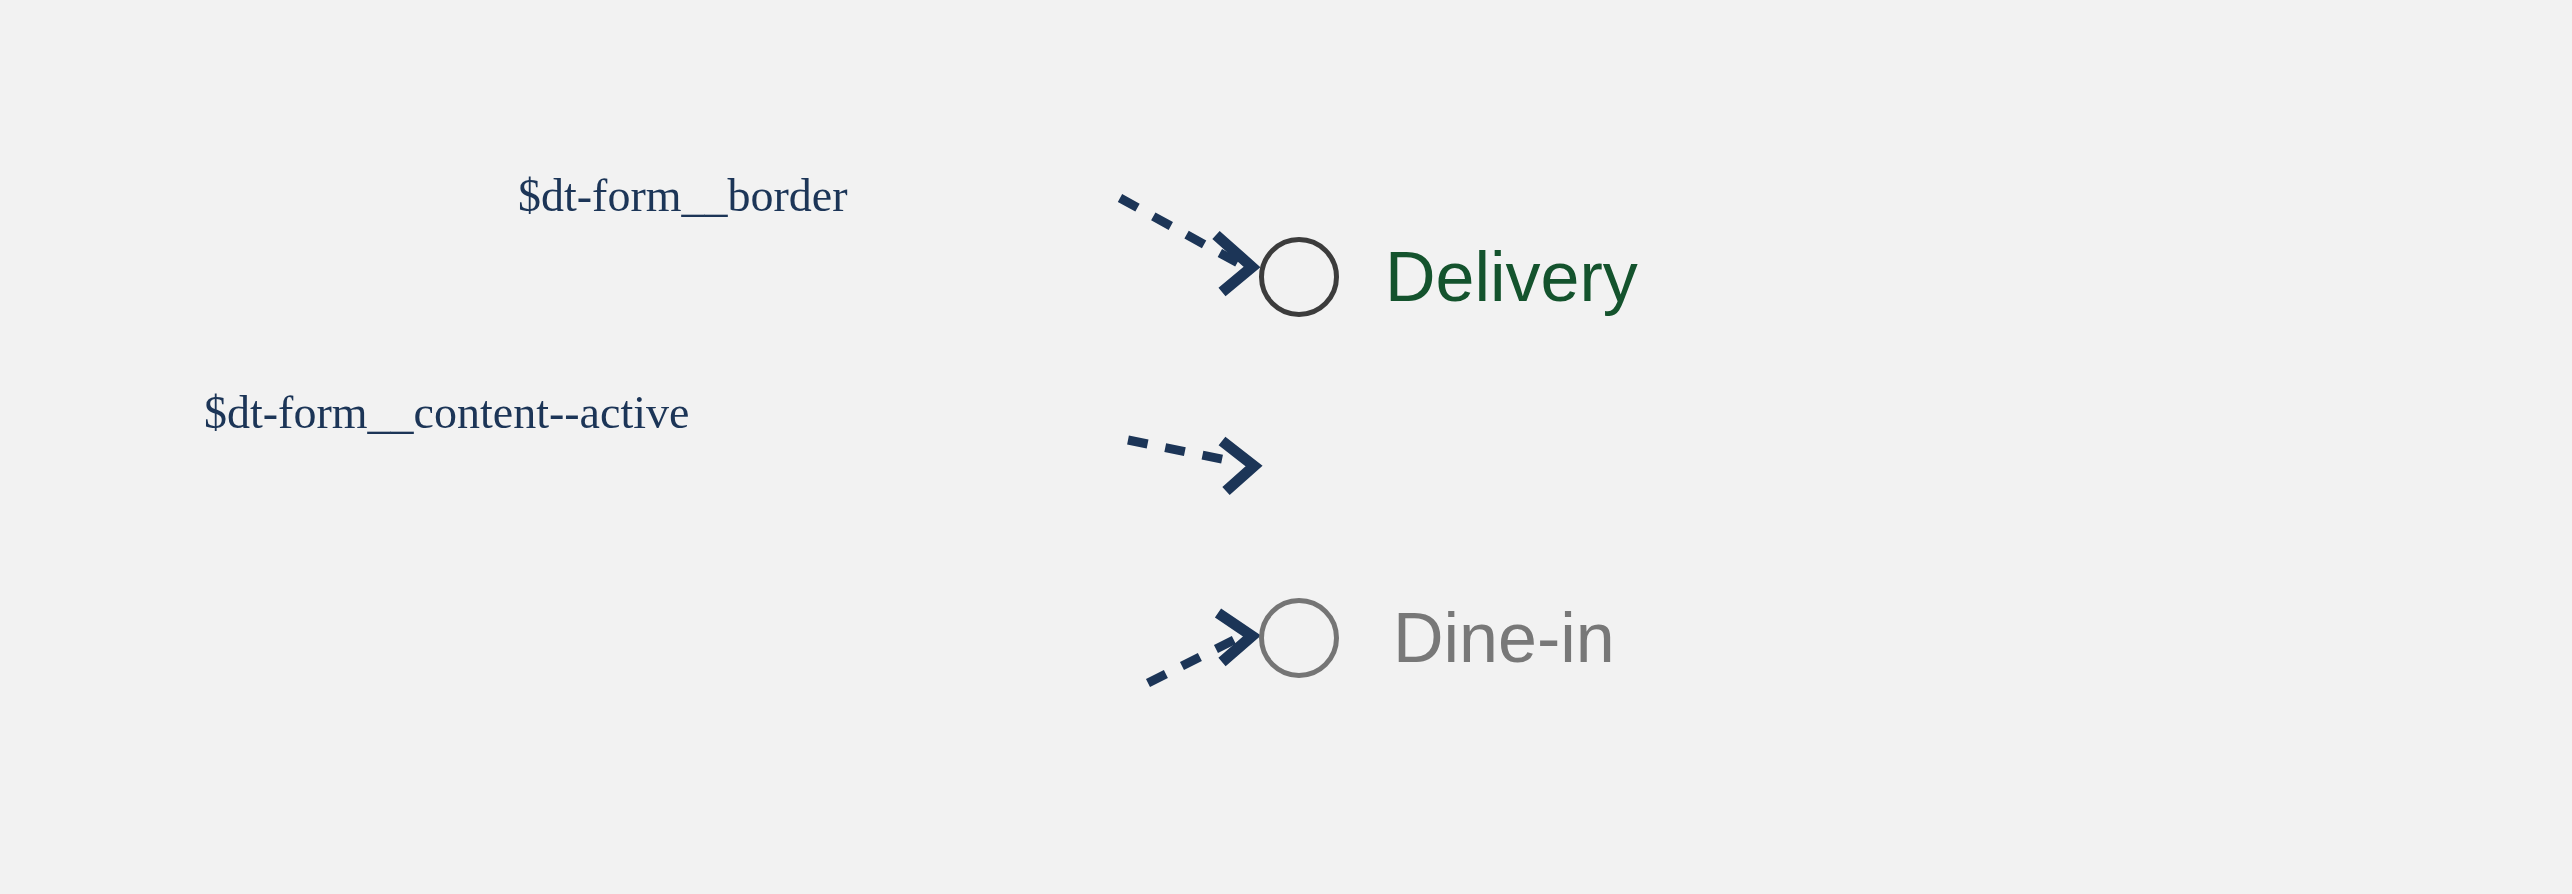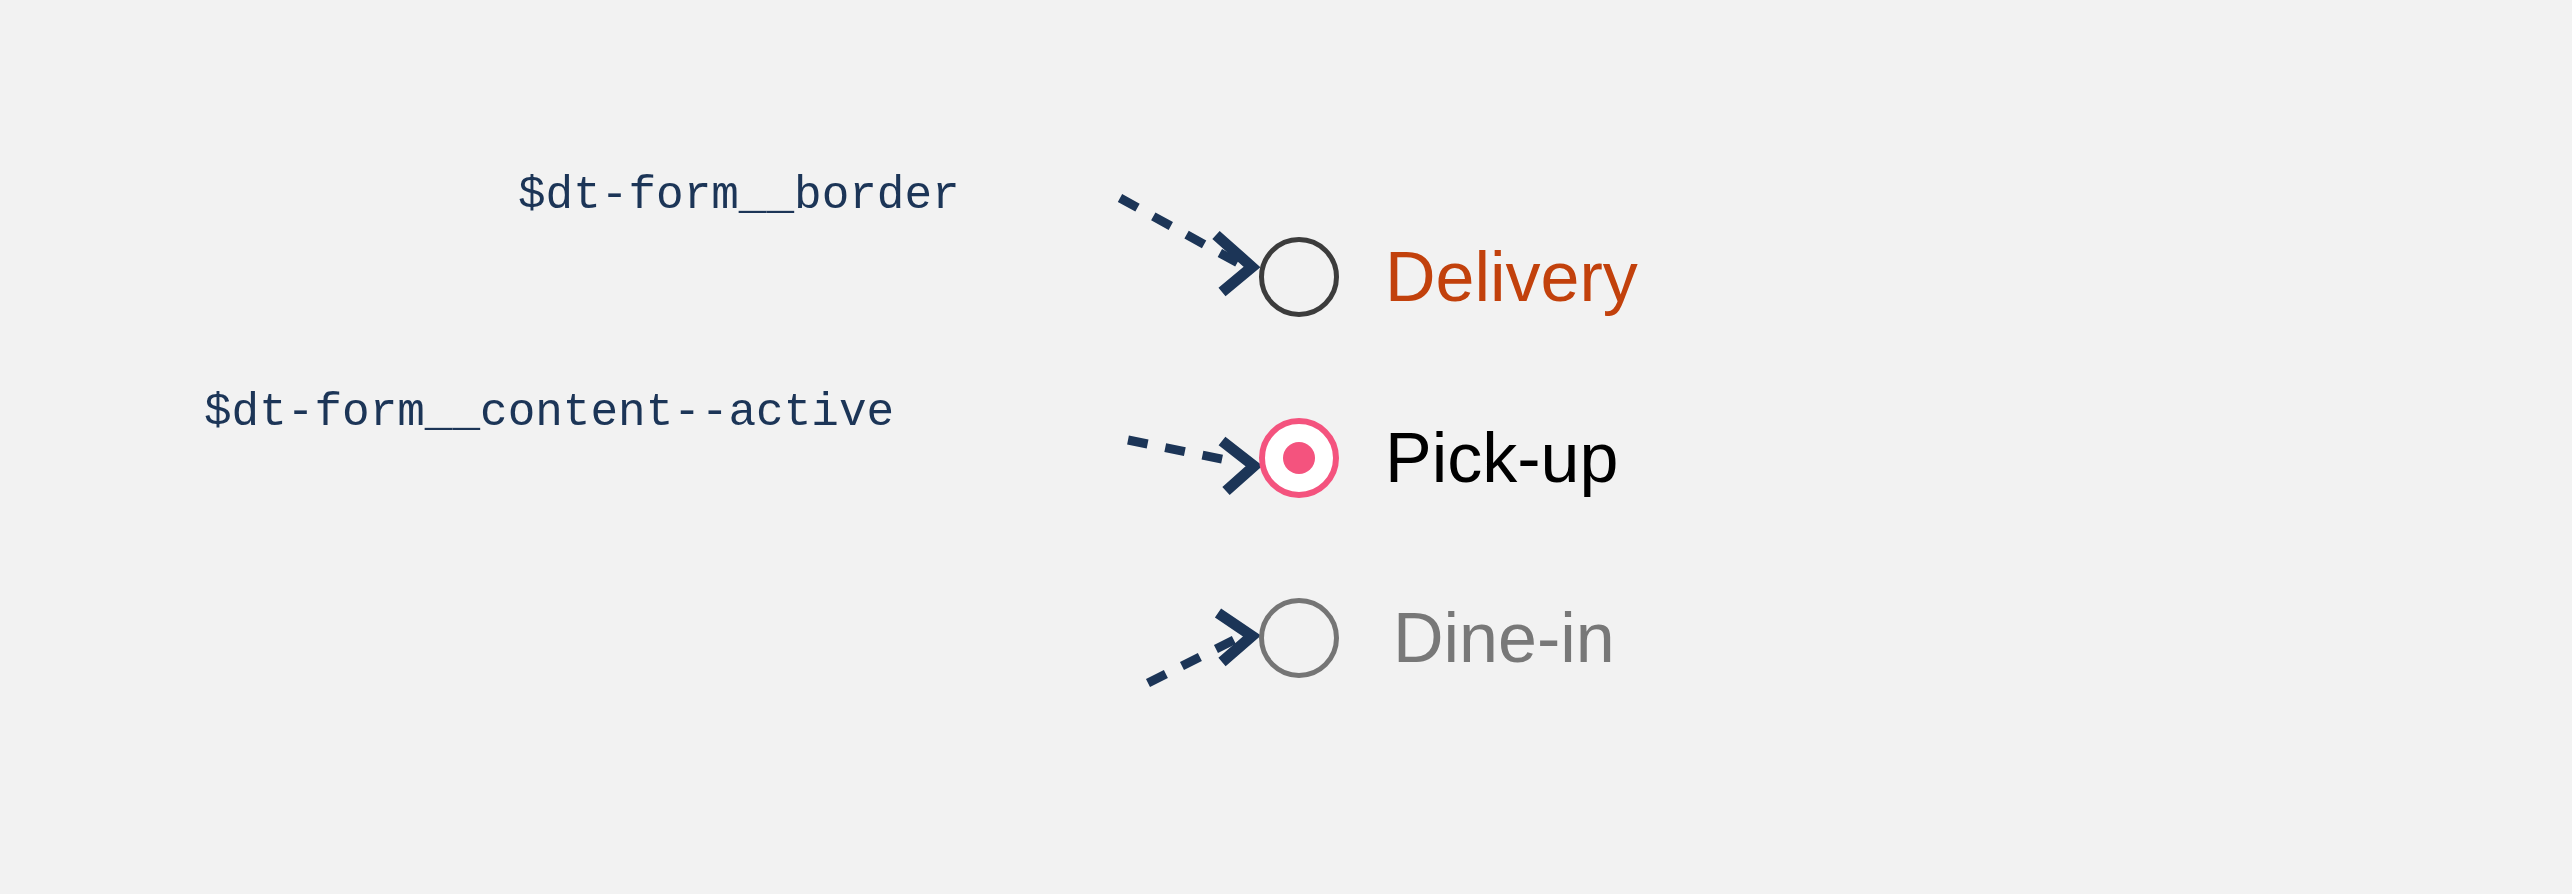--- a/index.html
+++ b/index.html
@@ -17,21 +17,21 @@
   #stage {
     position: relative;
     width: 2572px;
     height: 894px;
     background: #F2F2F2;
   }
 
   
   .token-label {
     position: absolute;
-    font-family: Liberation Mono, monospace;
+    font-family: Liberation Serif, serif;
     font-size: 46px;
     line-height: 1;
     letter-spacing: 0px;
     color: #1C3557;
     white-space: pre;
     text-align: right;
   }
   .token-label.t1 { left: 518px;  top: 173px; }
   .token-label.t2 { left: 196px;  top: 390px; margin-left: 8px; }
   .token-label.t3 { left: 196px;  top: 653px; }
@@ -88,21 +88,21 @@
     background: #F4537E;
   }
 
   .option-label {
     font-family: "Liberation Sans", sans-serif;
     font-size: 70px;
     line-height: 1;
     margin-left: 46px;
     white-space: pre;
   }
-  .option-label.color-default  { color: #c2410c; }
+  .option-label.color-default  { color: #14532d; }
   .option-label.color-active   { color: #000000; }
   .option-label.color-disabled { color: #787878; }
 </style>
 </head>
 <body>
 
 <div id="stage">
 
   <div class="token-label t1">$dt-form__border</div>
 
@@ -125,25 +125,19 @@
       <path d="M 1148 683 L 1238 638" stroke="#1C3557" stroke-width="9" stroke-dasharray="20 18" stroke-linecap="butt" fill="none"></path>
       <path d="M 1218 613 L 1252 636 L 1222 662" stroke="#1C3557" stroke-width="11" stroke-linecap="butt" stroke-linejoin="miter" fill="none"></path>
     </g>
   </svg>
 
   <div class="option-row r1">
     <span class="radio state-default"></span>
     <span class="option-label color-default">Delivery</span>
   </div>
 
-  <div class="option-row r2">
-    <span class="radio state-active">
-      <span class="radio-dot"></span>
-    </span>
-    <span class="option-label color-active">Pick-up</span>
-  </div>
 
   <div class="option-row r3">
     <span class="radio state-disabled"></span>
     <span class="option-label color-disabled">Dine-in</span>
   </div>
 
 </div>
 
 </body></html>

